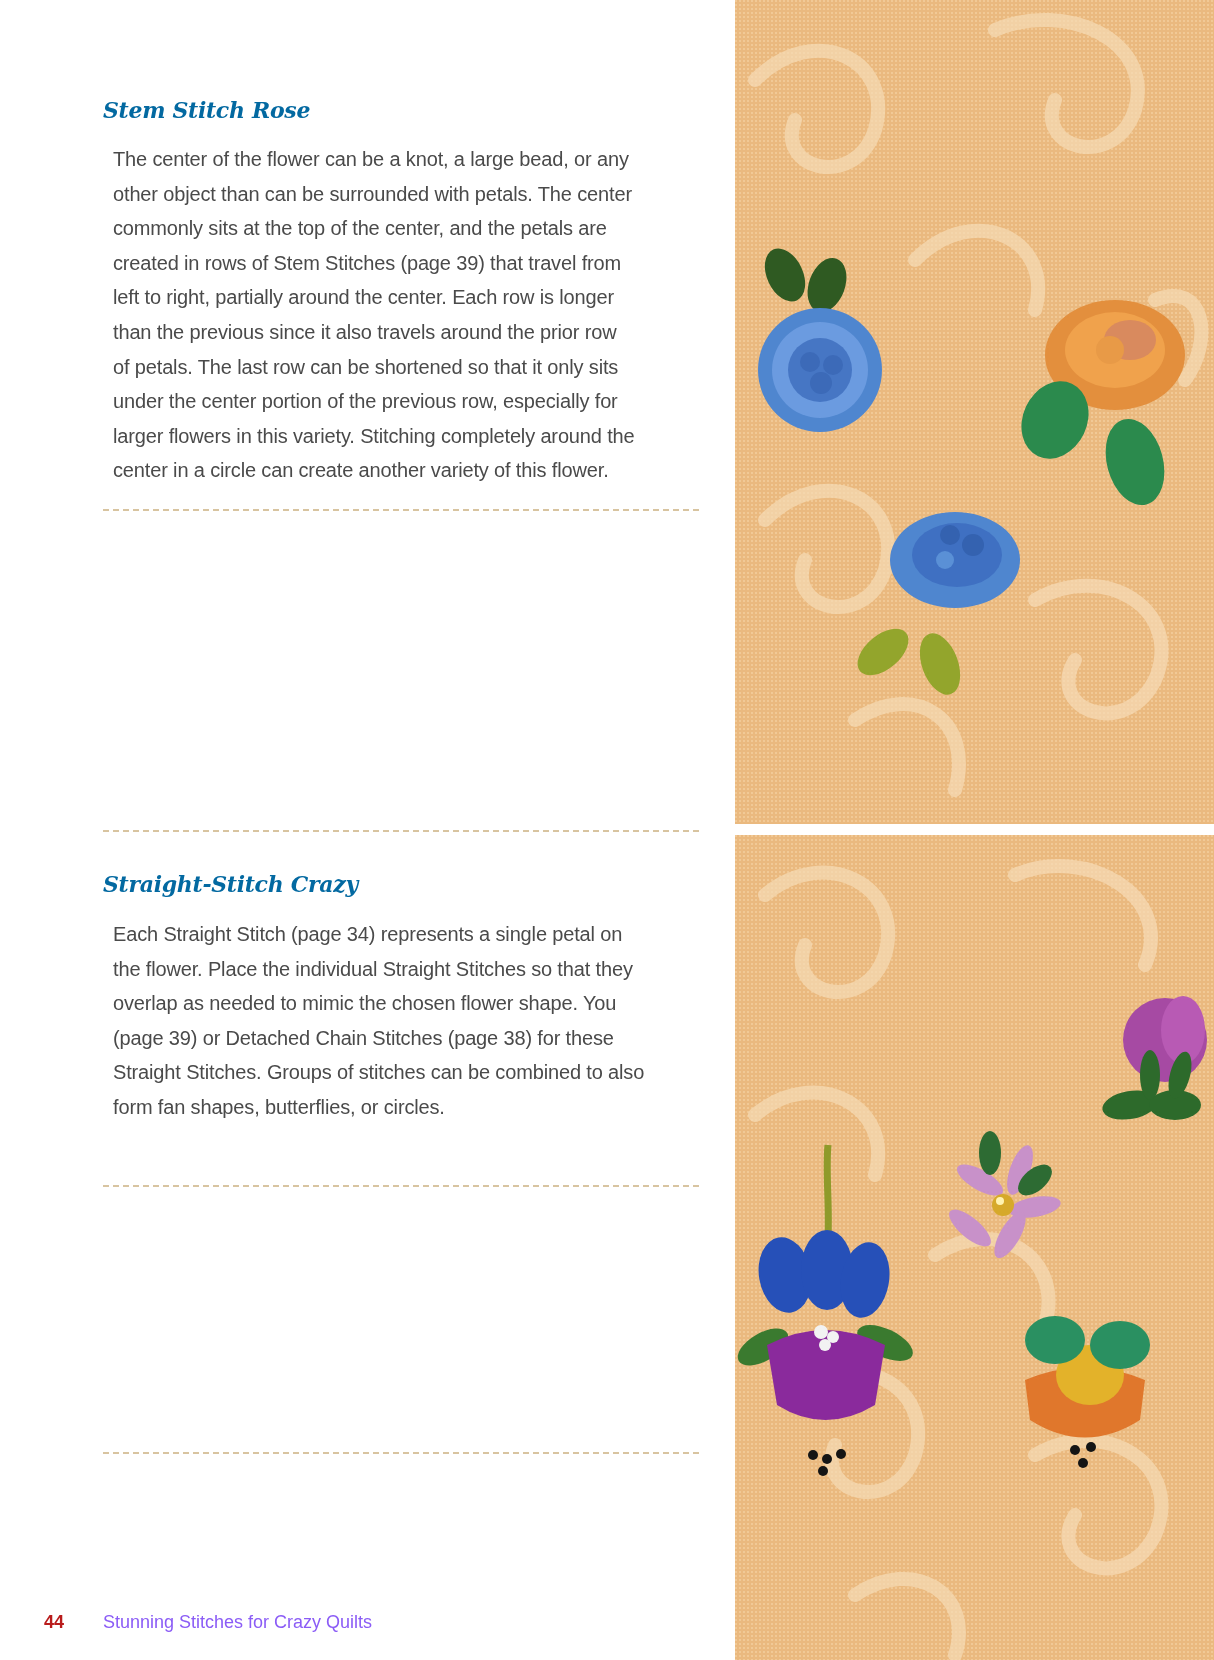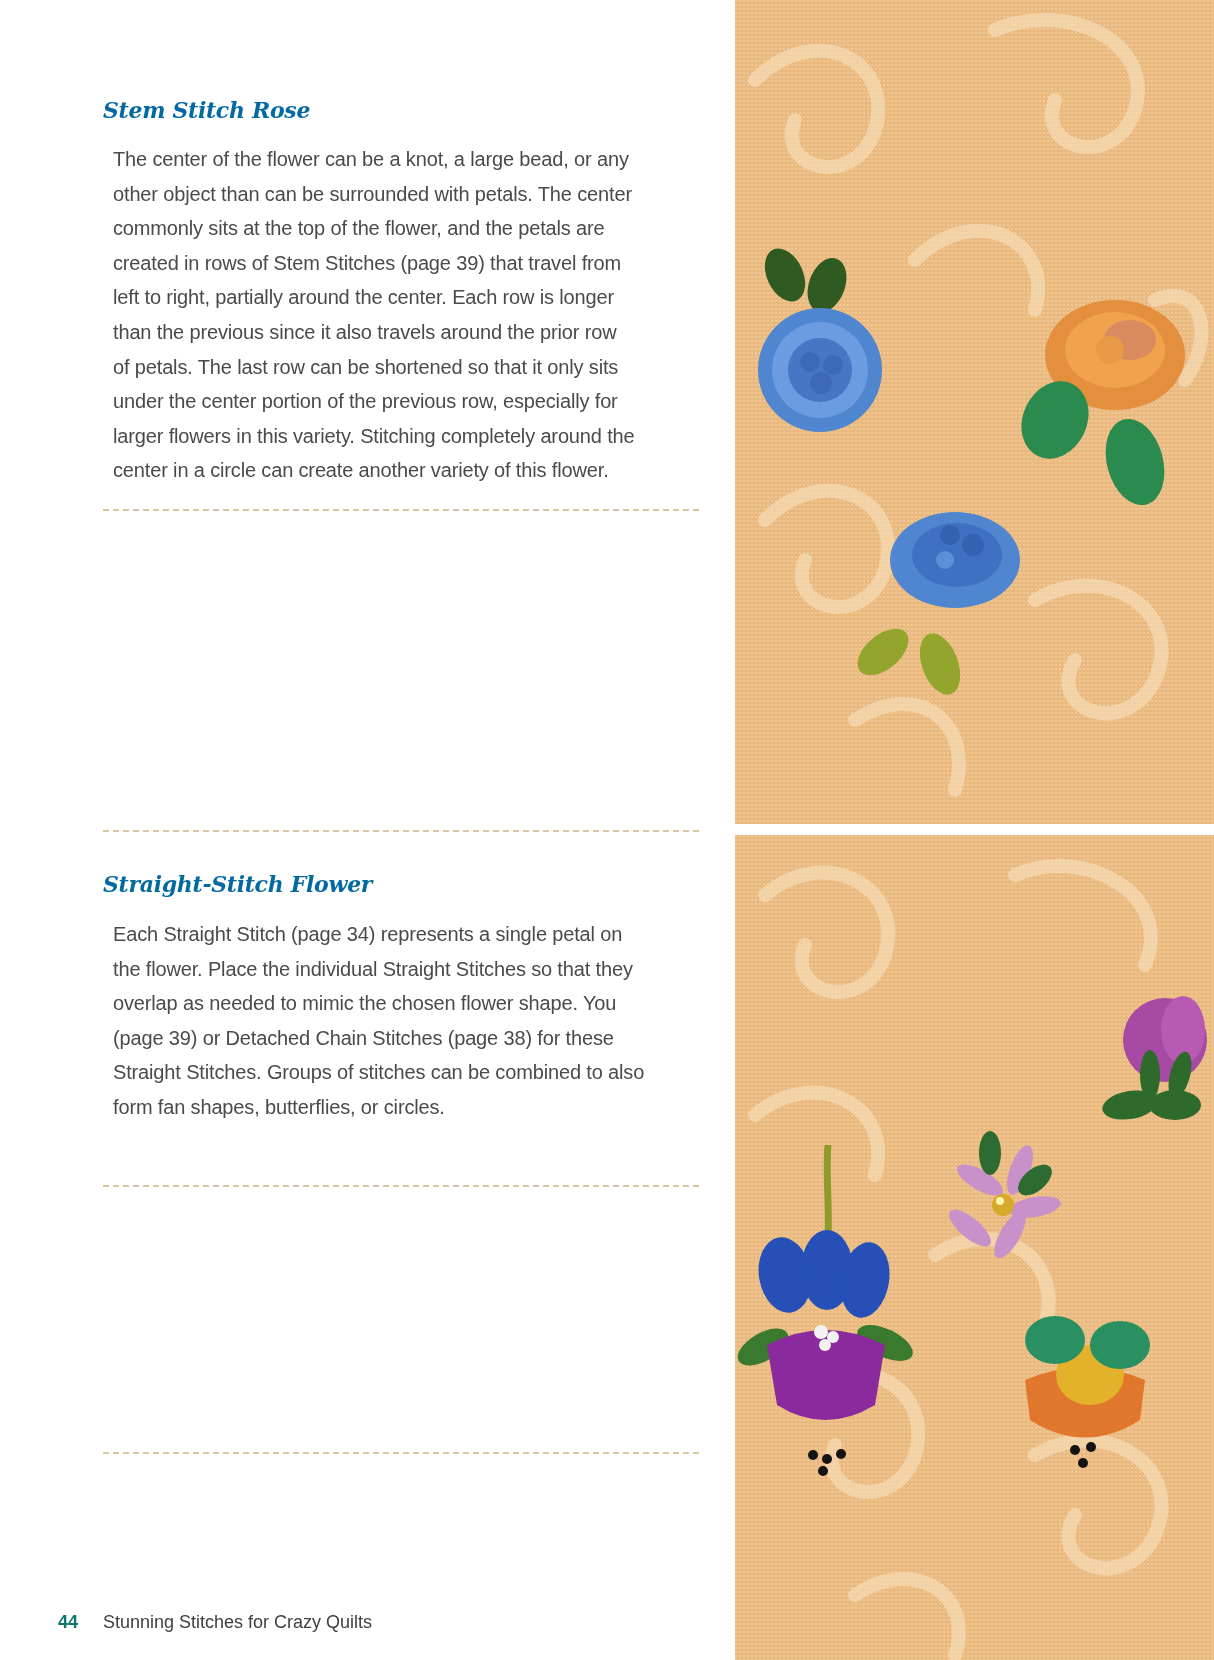--- a/index.html
+++ b/index.html
@@ -20,51 +20,51 @@
     font-size: 20px; line-height: 34.6px; color: #4a4a4a;
     margin: 10px; letter-spacing: -0.15px;
   }
   .body-text span { display: block; white-space: nowrap; }
   .dashed {
     position: absolute; left: 103px; width: 596px; height: 0;
     border-top: 2px dashed #d8c4a0;
   }
   .footer-num {
     position: absolute; left: 44px; top: 1612px;
-    font-size: 18px; font-weight: bold; color: #0f766e; margin-left: 14px;
+    font-size: 18px; font-weight: bold; color: #b91c1c;
   }
   .footer-title {
     position: absolute; left: 103px; top: 1612px;
-    font-size: 18px; color: #404040;
+    font-size: 18px; color: #8b5cf6;
   }
   .photo {
     position: absolute; left: 735px; width: 479px; overflow: hidden;
   }
   .photo svg { display: block; }
 </style>
 </head>
 <body>
 
 <h2 class="heading" style="top:96px;">Stem Stitch Rose</h2>
 <div class="body-text" style="top:132px;">
   <span>The center of the flower can be a knot, a large bead, or any</span>
   <span>other object than can be surrounded with petals. The center</span>
-  <span>commonly sits at the top of the flower, and the petals are</span>
+  <span>commonly sits at the top of the center, and the petals are</span>
   <span>created in rows of Stem Stitches (page 39) that travel from</span>
   <span>left to right, partially around the center. Each row is longer</span>
   <span>than the previous since it also travels around the prior row</span>
   <span>of petals. The last row can be shortened so that it only sits</span>
   <span>under the center portion of the previous row, especially for</span>
   <span>larger flowers in this variety. Stitching completely around the</span>
   <span>center in a circle can create another variety of this flower.</span>
 </div>
 <div class="dashed" style="top:509px;"></div>
 <div class="dashed" style="top:830px;"></div>
 
-<h2 class="heading" style="top:870px;">Straight-Stitch Flower</h2>
+<h2 class="heading" style="top:870px;">Straight-Stitch Crazy</h2>
 <div class="body-text" style="top:907px;">
   <span>Each Straight Stitch (page 34) represents a single petal on</span>
   <span>the flower. Place the individual Straight Stitches so that they</span>
   <span>overlap as needed to mimic the chosen flower shape. You</span>
   <span>(page 39) or Detached Chain Stitches (page 38) for these</span>
   <span>Straight Stitches. Groups of stitches can be combined to also</span>
   <span>form fan shapes, butterflies, or circles.</span>
 </div>
 <div class="dashed" style="top:1185px;"></div>
 <div class="dashed" style="top:1452px;"></div>

